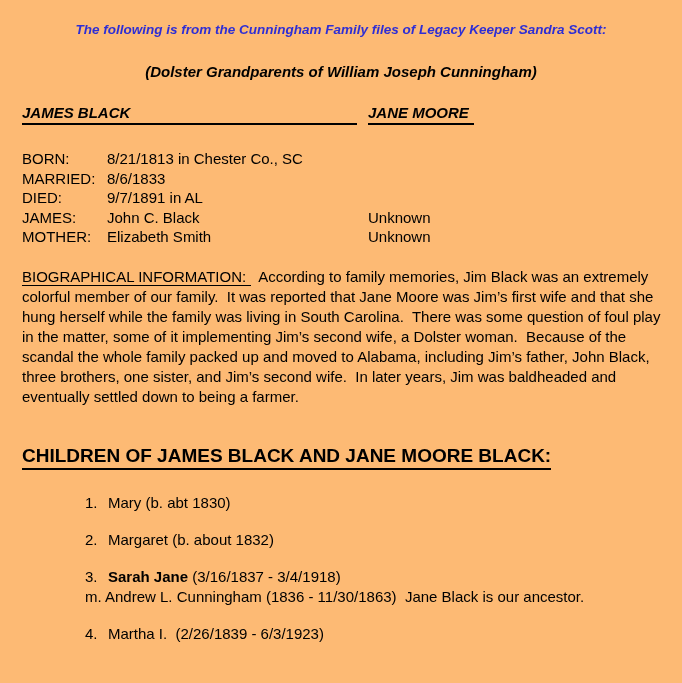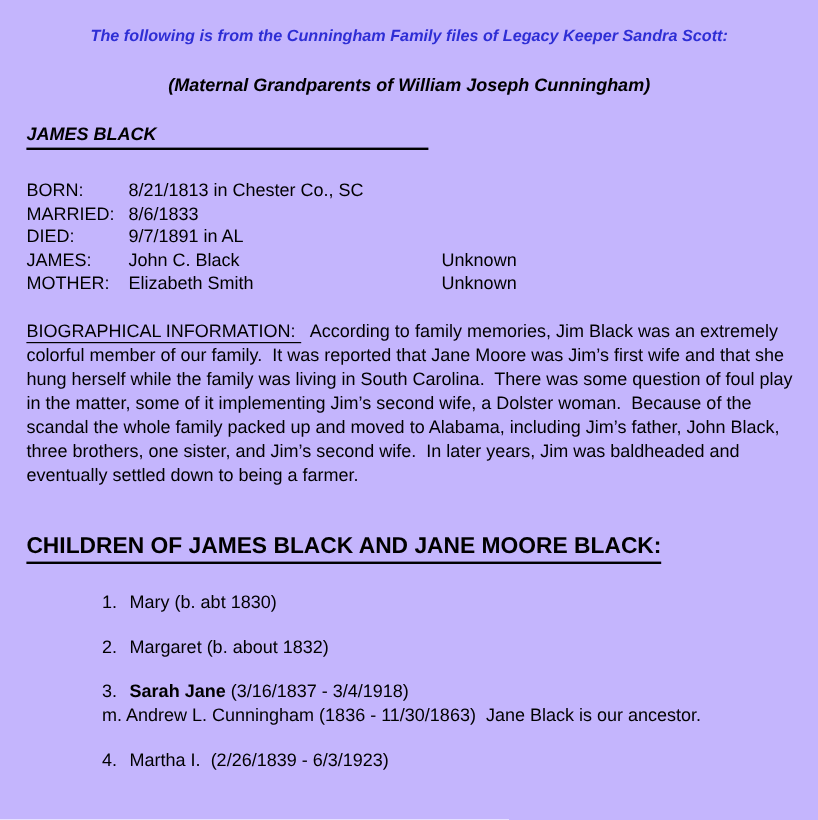--- a/index.html
+++ b/index.html
@@ -4,21 +4,21 @@
 <style>
   html, body {
     margin: 0;
     padding: 0;
     background: #ffffff;
   }
   .doc {
     position: relative;
     width: 682px;
     height: 683px;
-    background: #c4b5fd;
+    background: #fdba74;
     font-family: "Liberation Sans", sans-serif;
     color: #000000;
     overflow: hidden;
   }
   .note {
     padding-top: 22px;
     text-align: center;
     font-size: 13.5px;
     font-weight: bold;
     font-style: italic;
@@ -92,24 +92,25 @@
   .child-bold { font-weight: bold; }
   .child-sub { white-space: pre-wrap; }
 </style>
 </head>
 <body>
 
 <div class="doc">
 
   <div class="note" style="color: rgb(46, 46, 213);">The following is from the Cunningham Family files of Legacy Keeper Sandra Scott:</div>
 
-  <div class="subtitle">(Maternal Grandparents of William Joseph Cunningham)</div>
+  <div class="subtitle">(Dolster Grandparents of William Joseph Cunningham)</div>
 
   <div class="couple-headers">
     <div class="hdr-left">JAMES BLACK</div>
+    <div class="hdr-right">JANE MOORE</div>
   </div>
 
   <div class="facts">
     <div class="fact-row">
       <div class="fact-label">BORN:</div>
       <div class="fact-left">8/21/1813 in Chester Co., SC</div>
     </div>
     <div class="fact-row">
       <div class="fact-label">MARRIED:</div>
       <div class="fact-left">8/6/1833</div>

